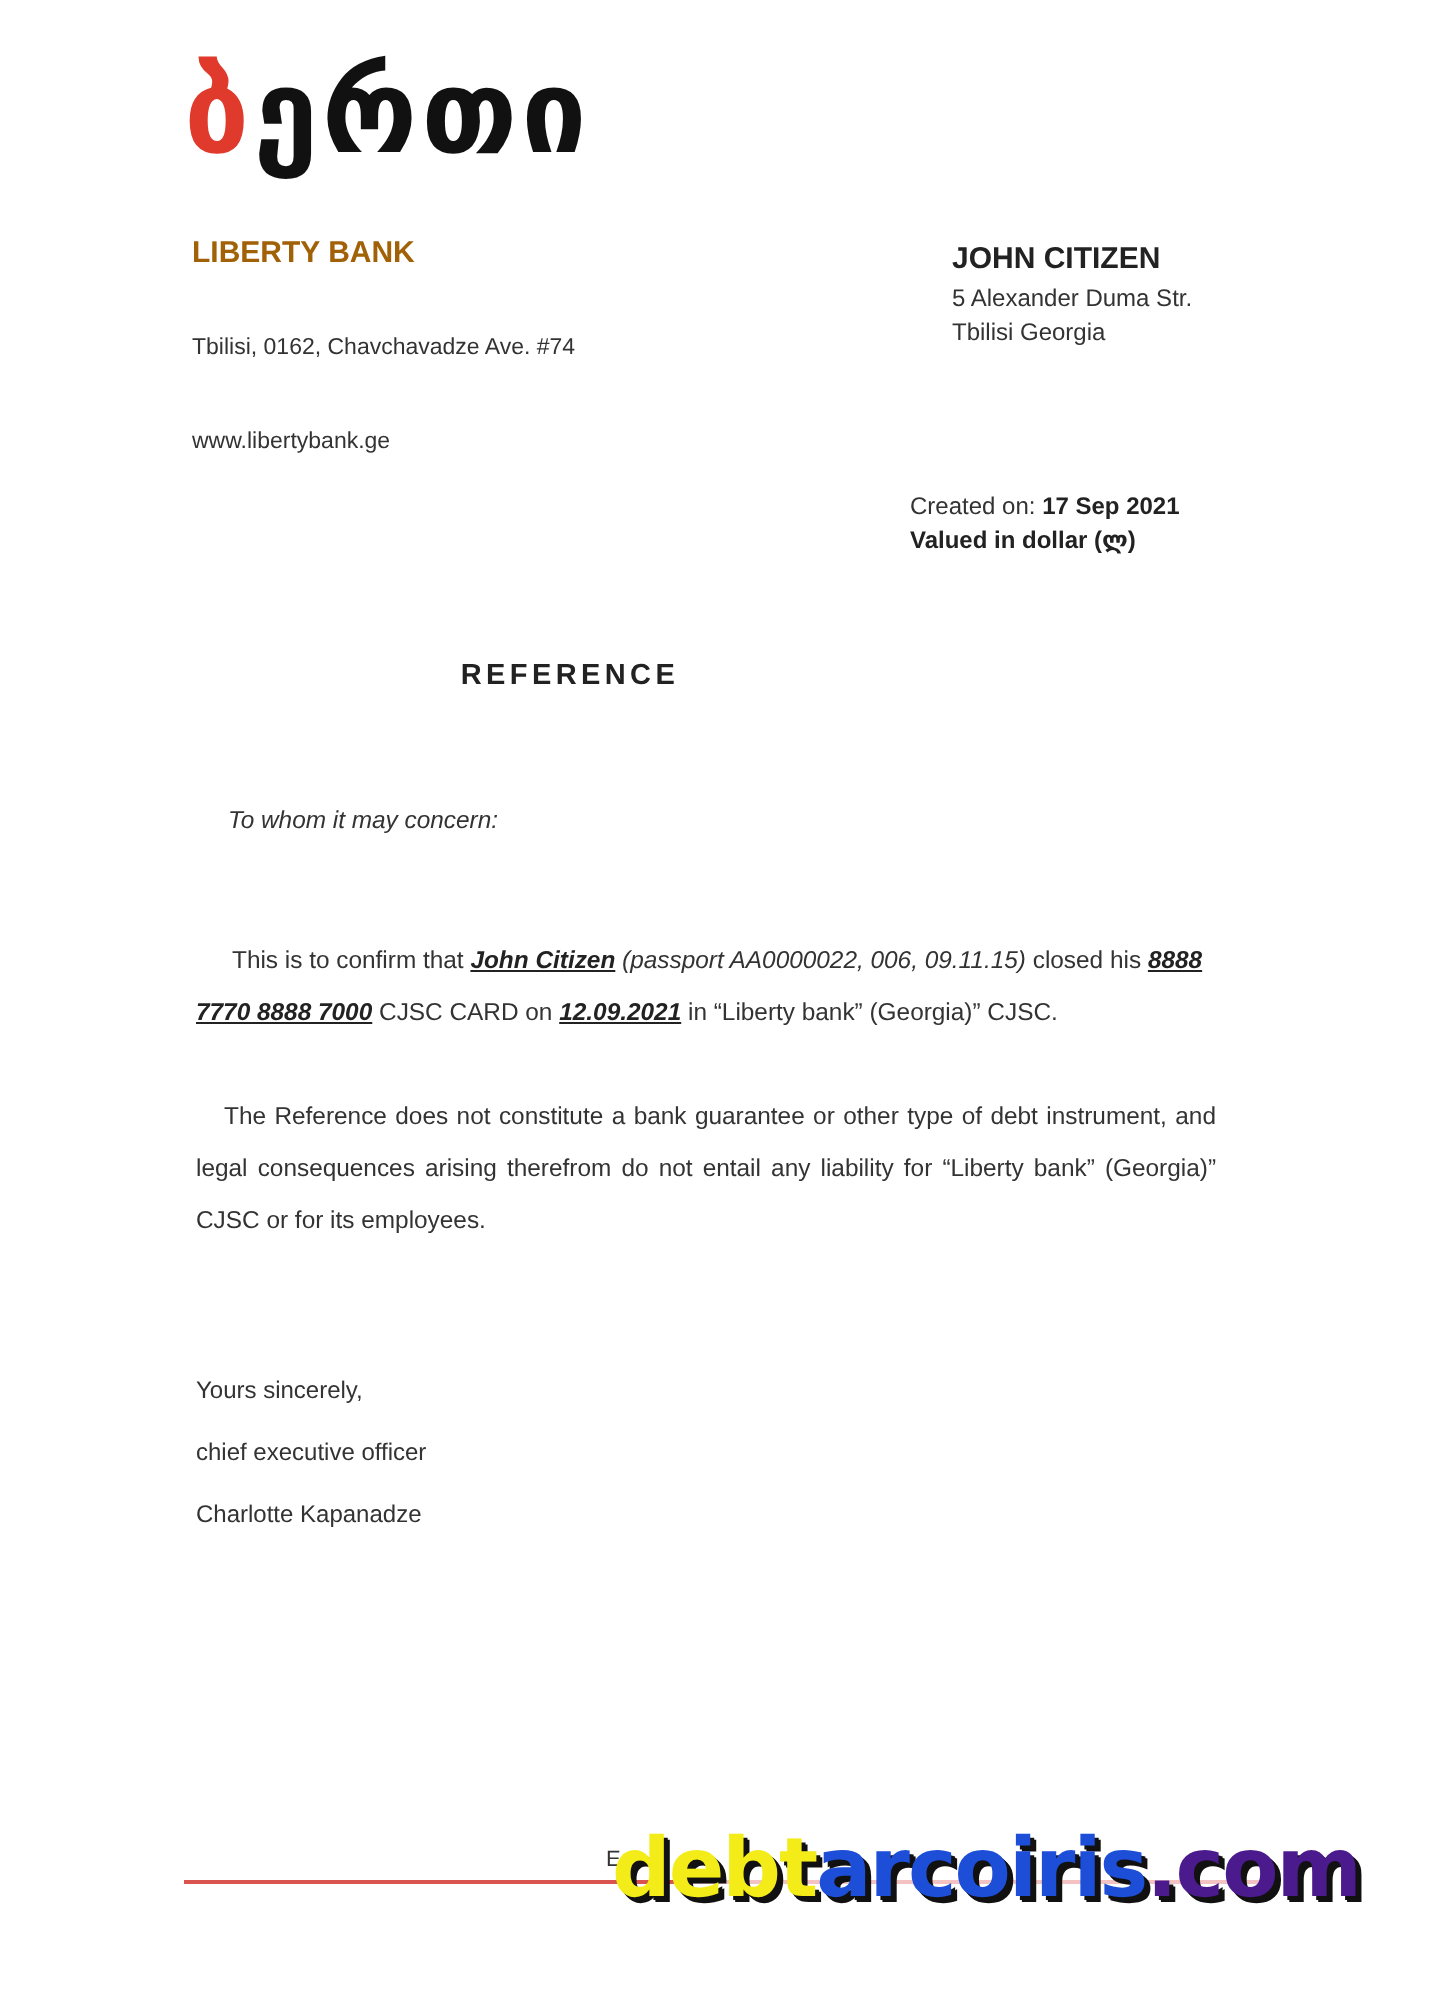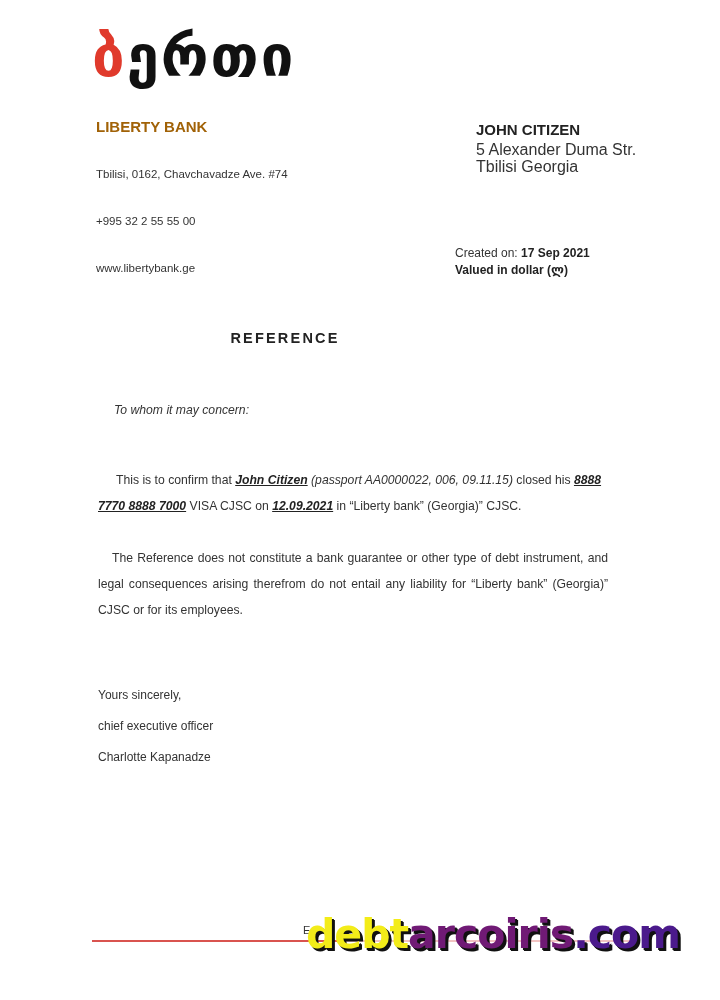--- a/index.html
+++ b/index.html
@@ -15,21 +15,21 @@
     letter-spacing:2px; color:#111; line-height:1;
   }
   #logo .red { color:#e03a2c; }
   
   #bank { left:96px; top:118px; }
   #bank .name { font-size:15px; font-weight:bold; color:#a16207; margin-bottom:4px; }
   #bank .line { font-size:11.5px; color:#333; line-height:16px;margin-top:31px; }
   
   #client { left:476px; top:121px; }
   #client .name { font-size:15px; font-weight:bold; color:#222; margin-bottom:3px; }
-  #client .line { font-size:16px; color:#333; line-height:17px; }
+  #client .line { font-size:12px; color:#333; line-height:17px; }
   
   #meta { left:455px; top:245px; font-size:12px; line-height:17px; color:#333; }
   #meta b { color:#222; }
   
   #title { left:0; width:596px; top:330px; text-align:center; font-size:14.5px; font-weight:bold; letter-spacing:2.2px; color:#222; }
   #title span { position:relative; left:-13px; }
   
   .para { font-size:12.2px; color:#333; line-height:26px; }
   #greeting { left:114px; top:397px;font-style:italic; }
   #p1 { left:98px; top:467px; width:510px; }
@@ -43,35 +43,34 @@
   
   #footer-line { left:92px; top:940px; width:250px; height:2px; background:#d9534f; }
   #footer-line2 { left:300px; top:940px; width:330px; height:2px; background:#d9534f; opacity:0.35; }
   #footer-text { left:303px; top:924px; font-size:11px; color:#333; }
   #watermark {
     left:306px; top:914px; font-family:"DejaVu Sans", sans-serif; font-weight:bold; font-size:41px;
     letter-spacing:-1px; line-height:1;
     text-shadow: 2px 2px 0 #111, 3px 3px 0 #111;
   }
   #watermark .w1 { color:#f3ec19; }
-  #watermark .w2 { color:#701a75; }
+  #watermark .w2 { color:#1d4ed8; }
   #watermark .w3 { color:#4b1a8c; }
 </style>
 </head>
 <body>
 
 <div id="logo" class="abs">
     <span class="red">ბ</span>
     <span>ერთი</span>
 </div>
 
 <div id="bank" class="abs">
   <div class="name">LIBERTY BANK</div>
   <div class="line">Tbilisi, 0162, Chavchavadze Ave. #74</div>
-  <div class="line">+995 32 2 55 55 00</div>
   <div class="line">www.libertybank.ge</div>
 </div>
 
 <div id="client" class="abs">
   <div class="name">JOHN CITIZEN</div>
   <div class="line">5 Alexander Duma Str.</div>
   <div class="line">Tbilisi Georgia</div>
 </div>
 
 <div id="meta" class="abs">
@@ -82,21 +81,21 @@
   <div><b>Valued in dollar (ლ)</b></div>
 </div>
 
 <div id="title" class="abs">
   <span>REFERENCE</span>
 </div>
 
 <div id="greeting" class="abs para">To whom it may concern:</div>
 
 <div id="p1" class="abs para">
-  <span class="indent"></span><span>This is to confirm that </span><span class="u-bi">John Citizen</span><span class="it"> (passport AA0000022, 006, 09.11.15)</span><span> closed his </span><span class="u-bi">8888 7770 8888 7000</span><span> VISA CJSC on </span><span class="u-bi">12.09.2021</span><span> in “Liberty bank” (Georgia)” CJSC.</span>
+  <span class="indent"></span><span>This is to confirm that </span><span class="u-bi">John Citizen</span><span class="it"> (passport AA0000022, 006, 09.11.15)</span><span> closed his </span><span class="u-bi">8888 7770 8888 7000</span><span> CJSC CARD on </span><span class="u-bi">12.09.2021</span><span> in “Liberty bank” (Georgia)” CJSC.</span>
 </div>
 
 <div id="p2" class="abs para">
   <span class="indent2"></span><span>The Reference does not constitute a bank guarantee or other type of debt instrument, and legal consequences arising therefrom do not entail any liability for “Liberty bank” (Georgia)” CJSC or for its employees.</span>
 </div>
 
 <div id="closing" class="abs">
   <div>Yours sincerely,</div>
   <div>chief executive officer</div>
   <div>Charlotte Kapanadze</div>

